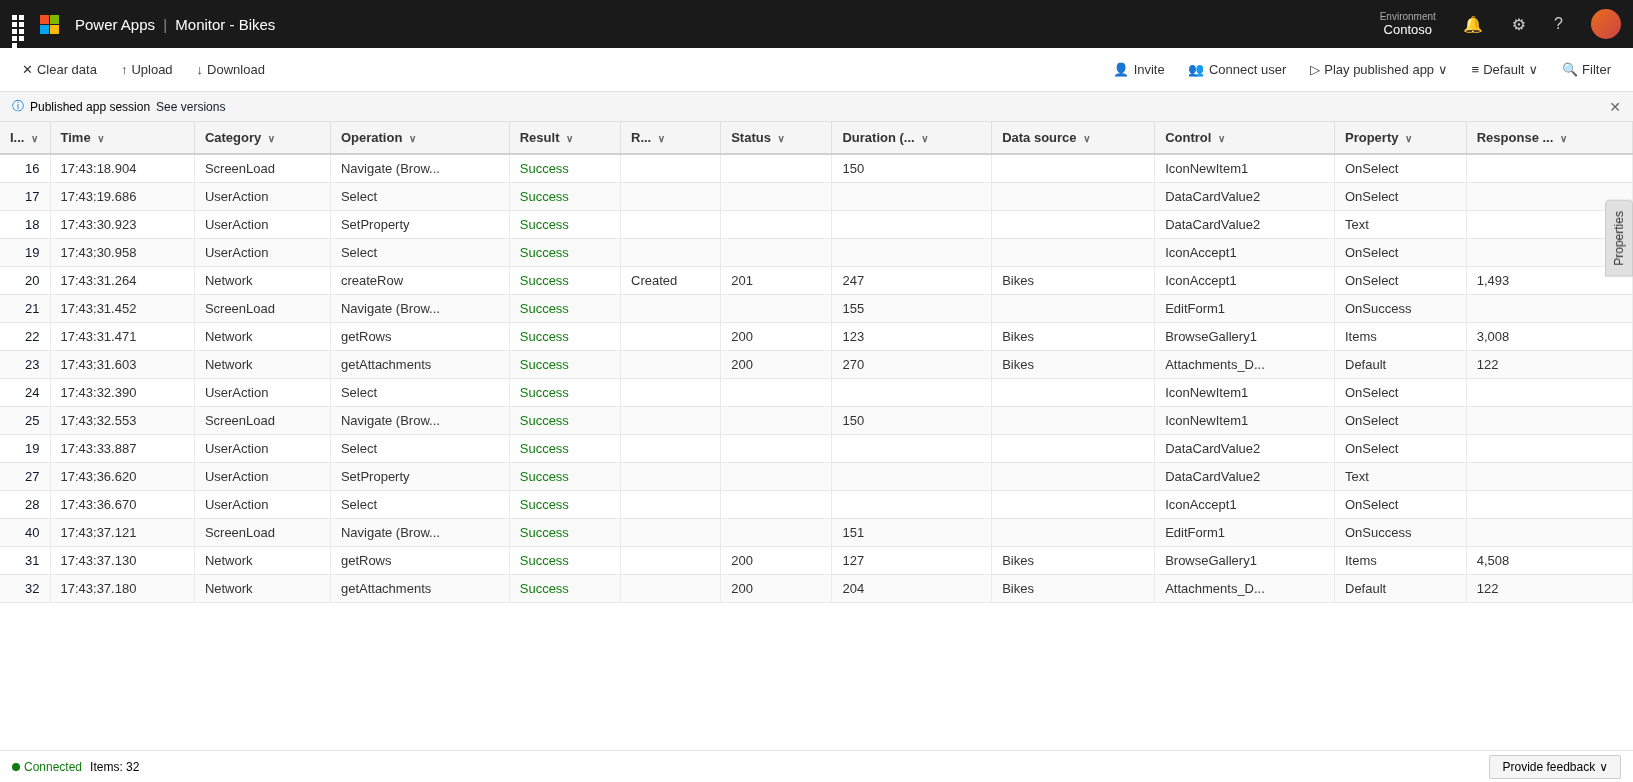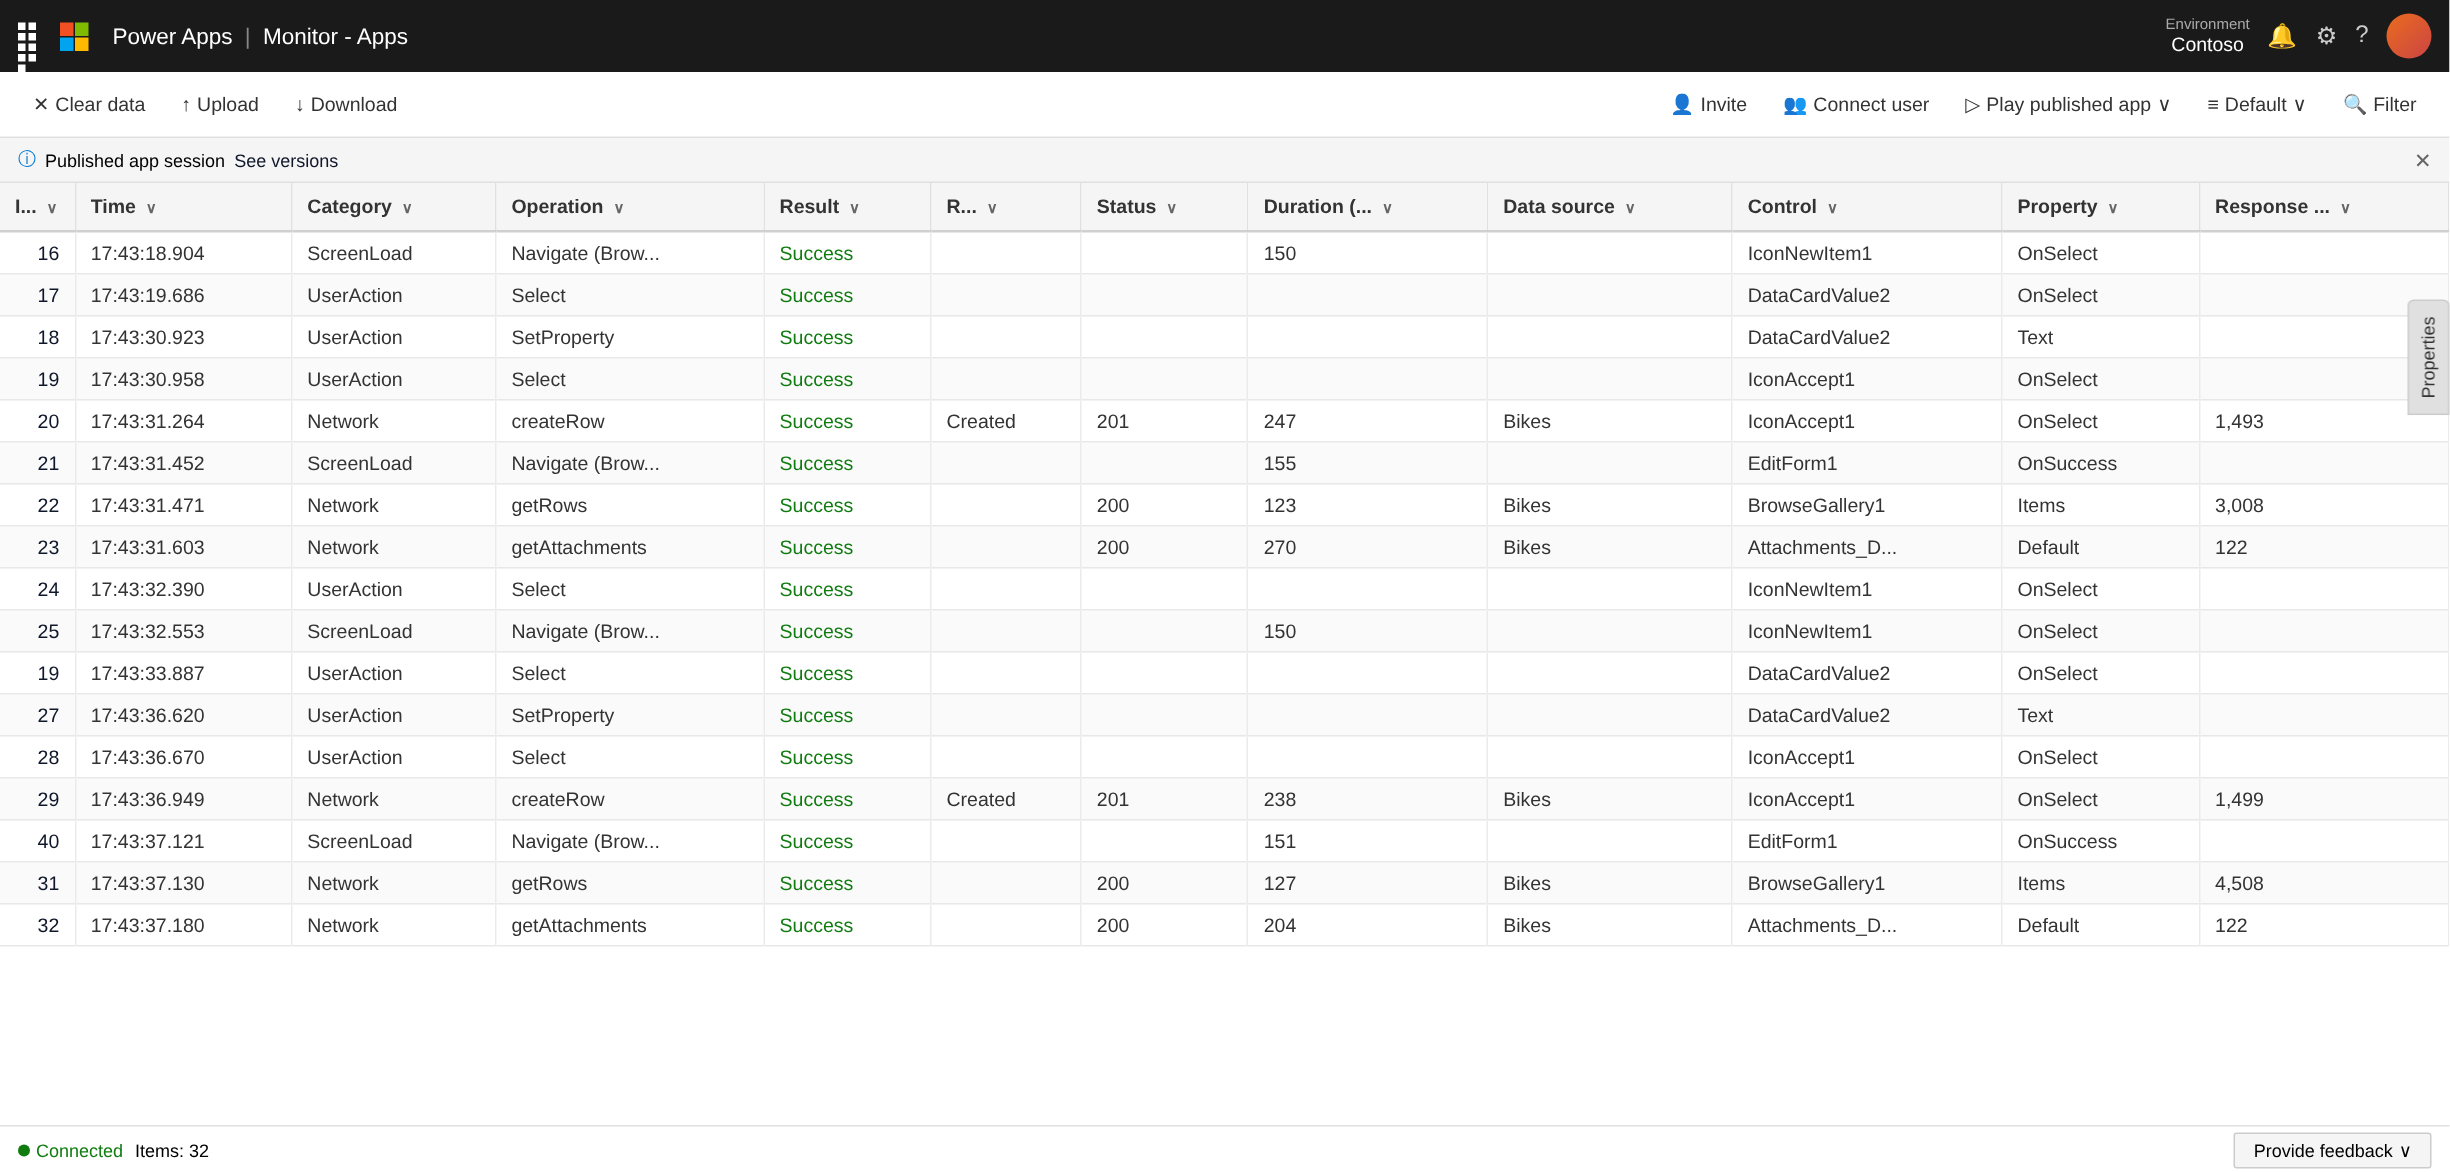--- a/index.html
+++ b/index.html
@@ -18,21 +18,21 @@
     .waffle-icon { display: flex; flex-wrap: wrap; width: 18px; height: 18px; gap: 2px; cursor: pointer; }
     .waffle-dot { width: 5px; height: 5px; background: #fff; }
     .ms-logo-sq { width: 9px; height: 9px; }
     .ms-logo-sq.red { background: #f25022; }
     .ms-logo-sq.green { background: #7fba00; }
     .ms-logo-sq.blue { background: #00a4ef; }
     .ms-logo-sq.yellow { background: #ffb900; }
     .ms-logo-grid { display: grid; grid-template-columns: 9px 9px; grid-template-rows: 9px 9px; gap: 1px; }
     .top-bar-title { color: #fff; font-size: 15px; margin-left: 6px; }
     .top-bar-sep { color: #888; margin: 0 4px; }
-    .top-bar-right { margin-left: auto; display: flex; align-items: center; gap: 12px; }
+    .top-bar-right { margin-left: auto; display: flex; align-items: center; gap: 28px; }
     .env-block { text-align: right; }
     .env-label { font-size: 10px; color: #aaa; }
     .env-name { font-size: 13px; color: #fff; text-align: center; }
     .top-icon { color: #ccc; font-size: 16px; cursor: pointer; }
     .avatar { width: 30px; height: 30px; border-radius: 50%; background: linear-gradient(135deg, #e96c1e, #c44); }
 
     
     .toolbar {
       background: #fff;
       border-bottom: 1px solid #e0e0e0;
@@ -176,21 +176,21 @@
   </div>
   <div class="ms-logo-grid">
     <div class="ms-logo-sq red"></div>
     <div class="ms-logo-sq green"></div>
     <div class="ms-logo-sq blue"></div>
     <div class="ms-logo-sq yellow"></div>
   </div>
   <span class="top-bar-title">
     <span>Power Apps</span>
     <span class="top-bar-sep"> | </span>
-    <span>Monitor - Apps</span>
+    <span>Monitor - Bikes</span>
   </span>
   <div class="top-bar-right">
     <div class="env-block">
       <div class="env-label">Environment</div>
       <div class="env-name">Contoso</div>
     </div>
     <span class="top-icon">🔔</span>
     <span class="top-icon">⚙</span>
     <span class="top-icon">?</span>
     <div class="avatar"></div>
@@ -438,34 +438,20 @@
           <td class="td-success">Success</td>
           <td></td>
           <td></td>
           <td></td>
           <td></td>
           <td>IconAccept1</td>
           <td>OnSelect</td>
           <td></td>
         </tr>
         <tr>
-          <td class="td-id">29</td>
-          <td>17:43:36.949</td>
-          <td>Network</td>
-          <td>createRow</td>
-          <td class="td-success">Success</td>
-          <td>Created</td>
-          <td>201</td>
-          <td>238</td>
-          <td>Bikes</td>
-          <td>IconAccept1</td>
-          <td>OnSelect</td>
-          <td>1,499</td>
-        </tr>
-        <tr>
           <td class="td-id">40</td>
           <td>17:43:37.121</td>
           <td>ScreenLoad</td>
           <td>Navigate (Brow...</td>
           <td class="td-success">Success</td>
           <td></td>
           <td></td>
           <td>151</td>
           <td></td>
           <td>EditForm1</td>

